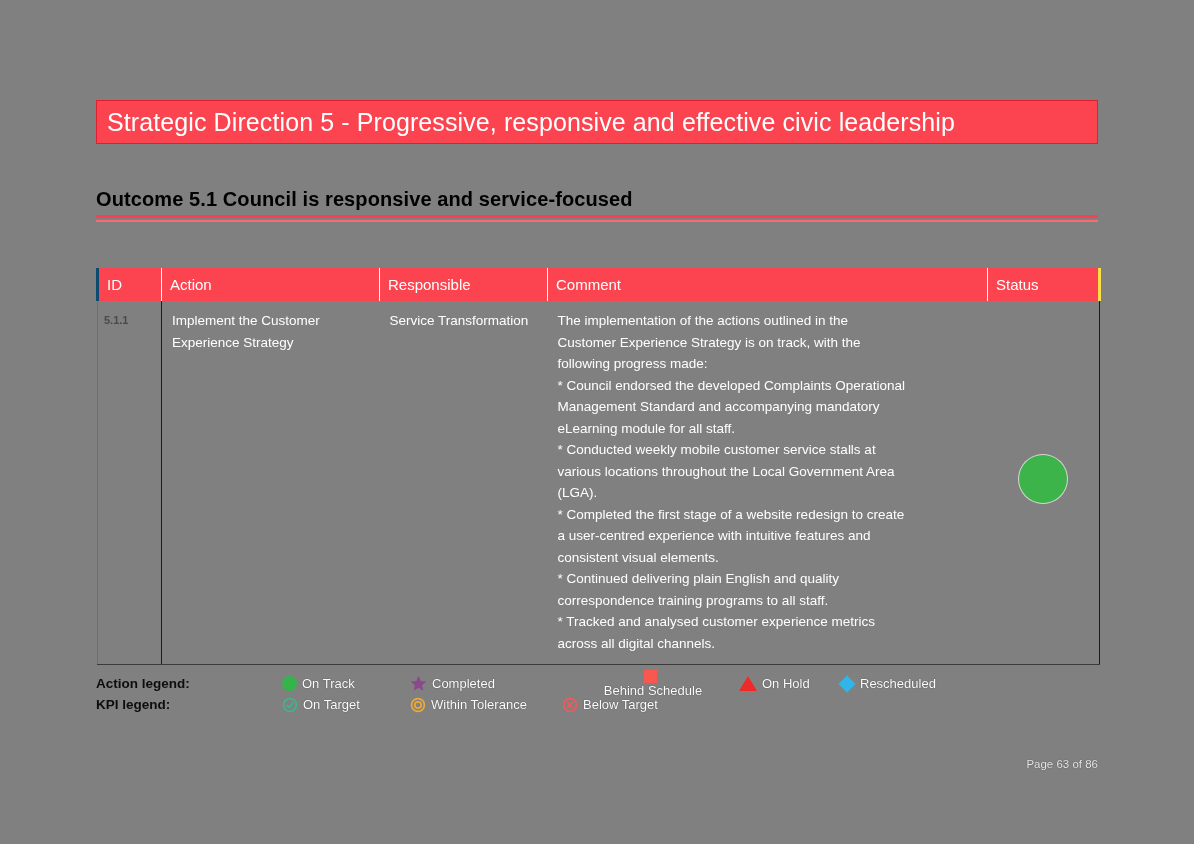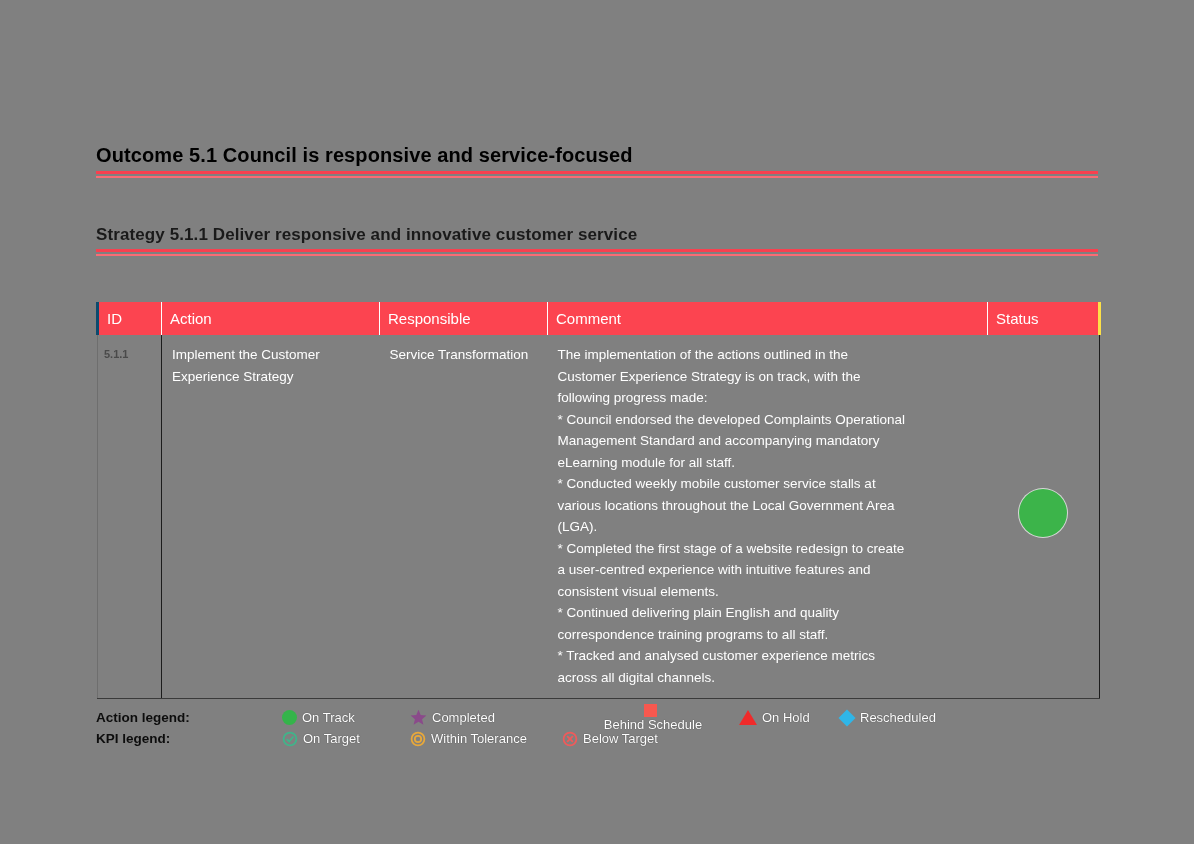--- a/index.html
+++ b/index.html
@@ -213,32 +213,30 @@
     color: #eaeaea;
     text-shadow: 0 0 1px #303030;
   }
 </style>
 </head>
 <body>
 
 <div class="page">
   <div class="content">
 
+    <div class="banner">
+      <span class="banner-text">Strategic Direction 5 - Progressive, responsive and effective civic leadership</span>
+    </div>
 
     <div class="outcome-wrap">
       <div class="outcome-text">Outcome 5.1 Council is responsive and service-focused</div>
       <div class="rule"></div>
       <div class="rule thin"></div>
     </div>
 
-    <div class="strategy-wrap">
-      <div class="strategy-text">Strategy 5.1.1 Deliver responsive and innovative customer service</div>
-      <div class="rule"></div>
-      <div class="rule thin"></div>
-    </div>
 
     <table class="table">
       <colgroup>
         <col class="col-id">
           <col class="col-action">
           <col class="col-resp">
         <col class="col-comment">
           <col class="col-status">
       </colgroup>
       <thead>
@@ -346,13 +344,16 @@
               <line x1="13.6" y1="6.4" x2="6.4" y2="13.6" stroke="#f05a5a" stroke-width="2.2"></line>
             </svg>
           </span>
           <span class="lbl">Below Target</span>
         </span>
       </div>
 
     </div>
   </div>
 
+  <div class="footer">
+    <span>Page 63 of 86</span>
+  </div>
 </div>
 
 </body></html>

